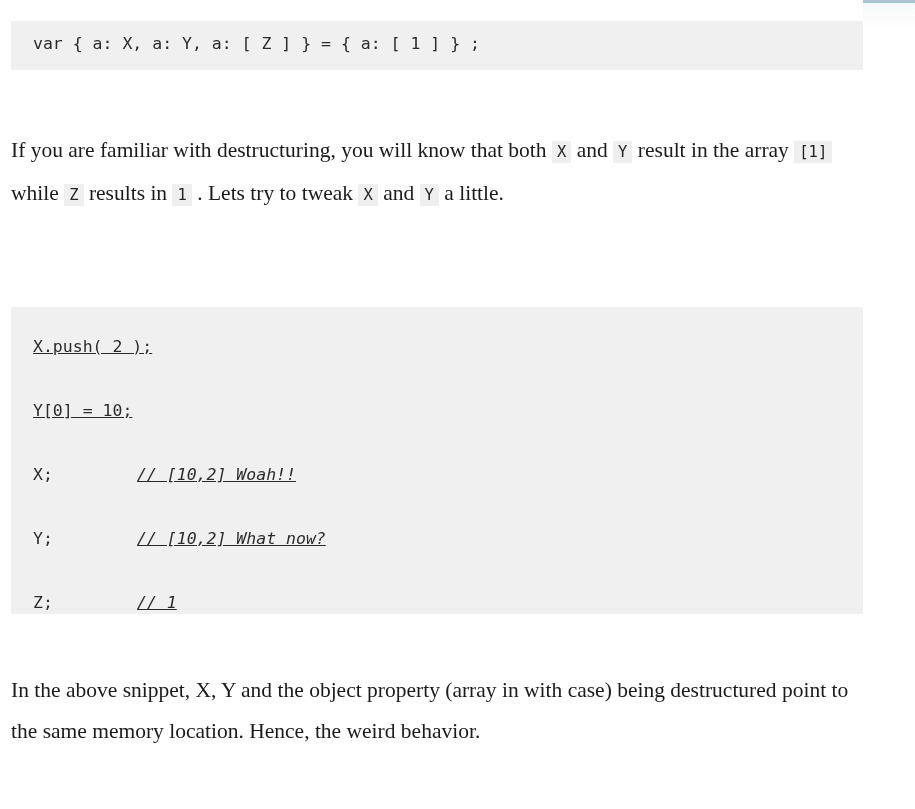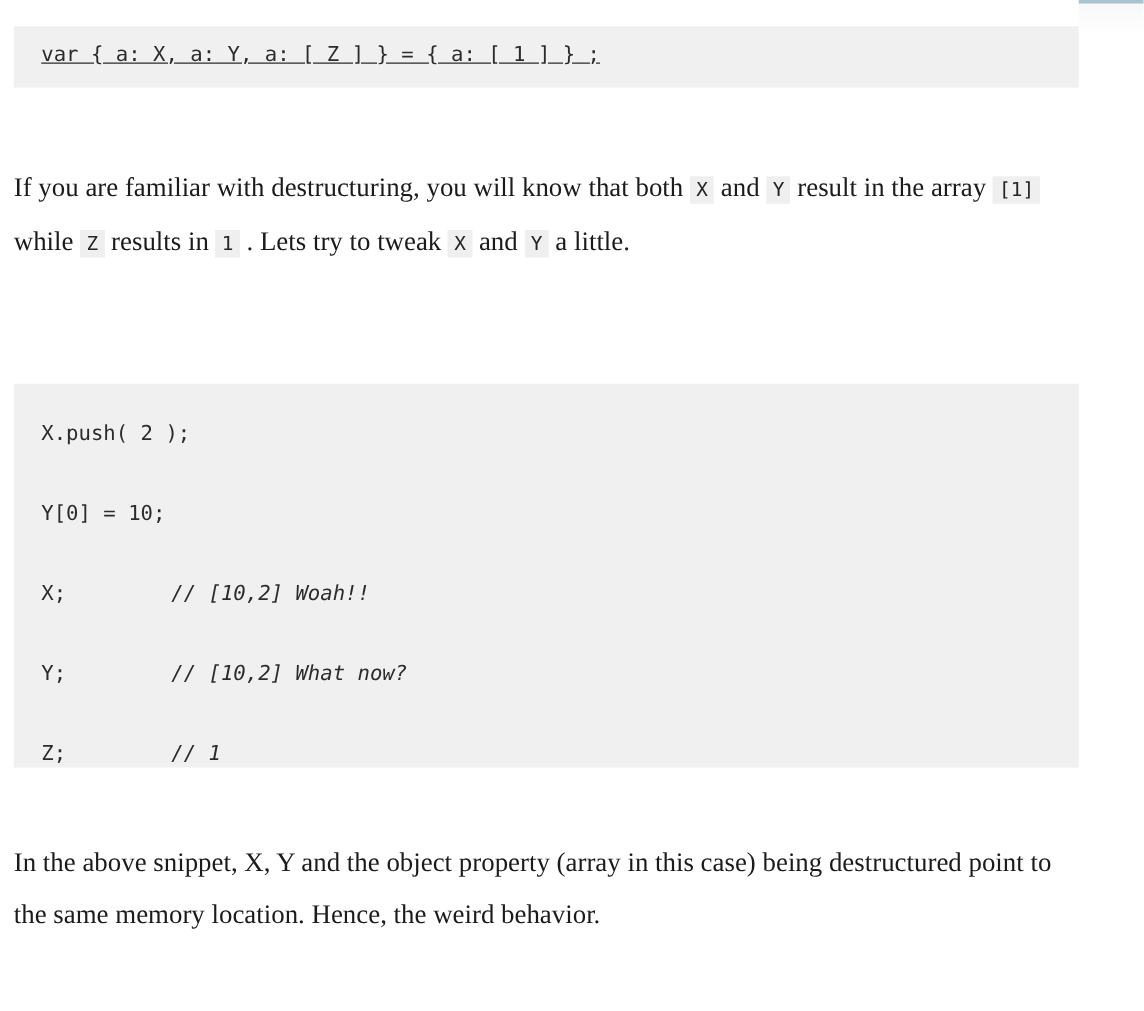--- a/index.html
+++ b/index.html
@@ -60,34 +60,34 @@
     line-height: 1;
   }
   .codeblock .cmt {
     font-style: italic;
     text-align: center;
   }
 
   #code-block-1 {
     top: 4px;
     height: 49px;
-    text-decoration: underline;
   }
   #code-block-1 .line {
     padding-top: 15px;
   }
 
   #code-block-2 {
     top: 290px;
     height: 307px;
   }
   #code-block-2 .line {
     height: 59px;
     line-height: 59px;
     padding-top: 5px;
+    text-decoration: underline;
   }
   #code-block-2 .line:first-child {
     padding-top: 10px;
   }
 
   
   .para {
     position: absolute;
     left: 11px;
     width: 860px;
@@ -118,15 +118,15 @@
 <div class="top-rule-shade"></div>
 
 <div class="page">
 
   <pre class="codeblock" id="code-block-1"><div class="line">var { a: X, a: Y, a: [ Z ] } = { a: [ 1 ] } ;</div></pre>
 
   <p class="para" id="para-1"><span>If you are familiar with destructuring, you will know that both </span><code class="inline-code">X</code><span> and </span><code class="inline-code">Y</code><span> result in the array </span><code class="inline-code">[1]</code><span> while </span><code class="inline-code">Z</code><span> results in </span><code class="inline-code">1</code><span> . Lets try to tweak </span><code class="inline-code">X</code><span> and </span><code class="inline-code">Y</code><span> a little.</span></p>
 
   <pre class="codeblock" id="code-block-2"><div class="line"><span>X.push( 2 );</span><span class="cmt"></span></div><div class="line"><span>Y[0] = 10;</span><span class="cmt"></span></div><div class="line"><span style="display: inline-block; width: 104px;">X;</span><span class="cmt">// [10,2] Woah!!</span></div><div class="line"><span style="display: inline-block; width: 104px;">Y;</span><span class="cmt">// [10,2] What now?</span></div><div class="line"><span style="display: inline-block; width: 104px;">Z;</span><span class="cmt">// 1</span></div></pre>
 
-  <p class="para" id="para-2">In the above snippet, X, Y and the object property (array in this case) being destructured point to the same memory location. Hence, the weird behavior.</p>
+  <p class="para" id="para-2">In the above snippet, X, Y and the object property (array in with case) being destructured point to the same memory location. Hence, the weird behavior.</p>
 
 </div>
 
 </body></html>

